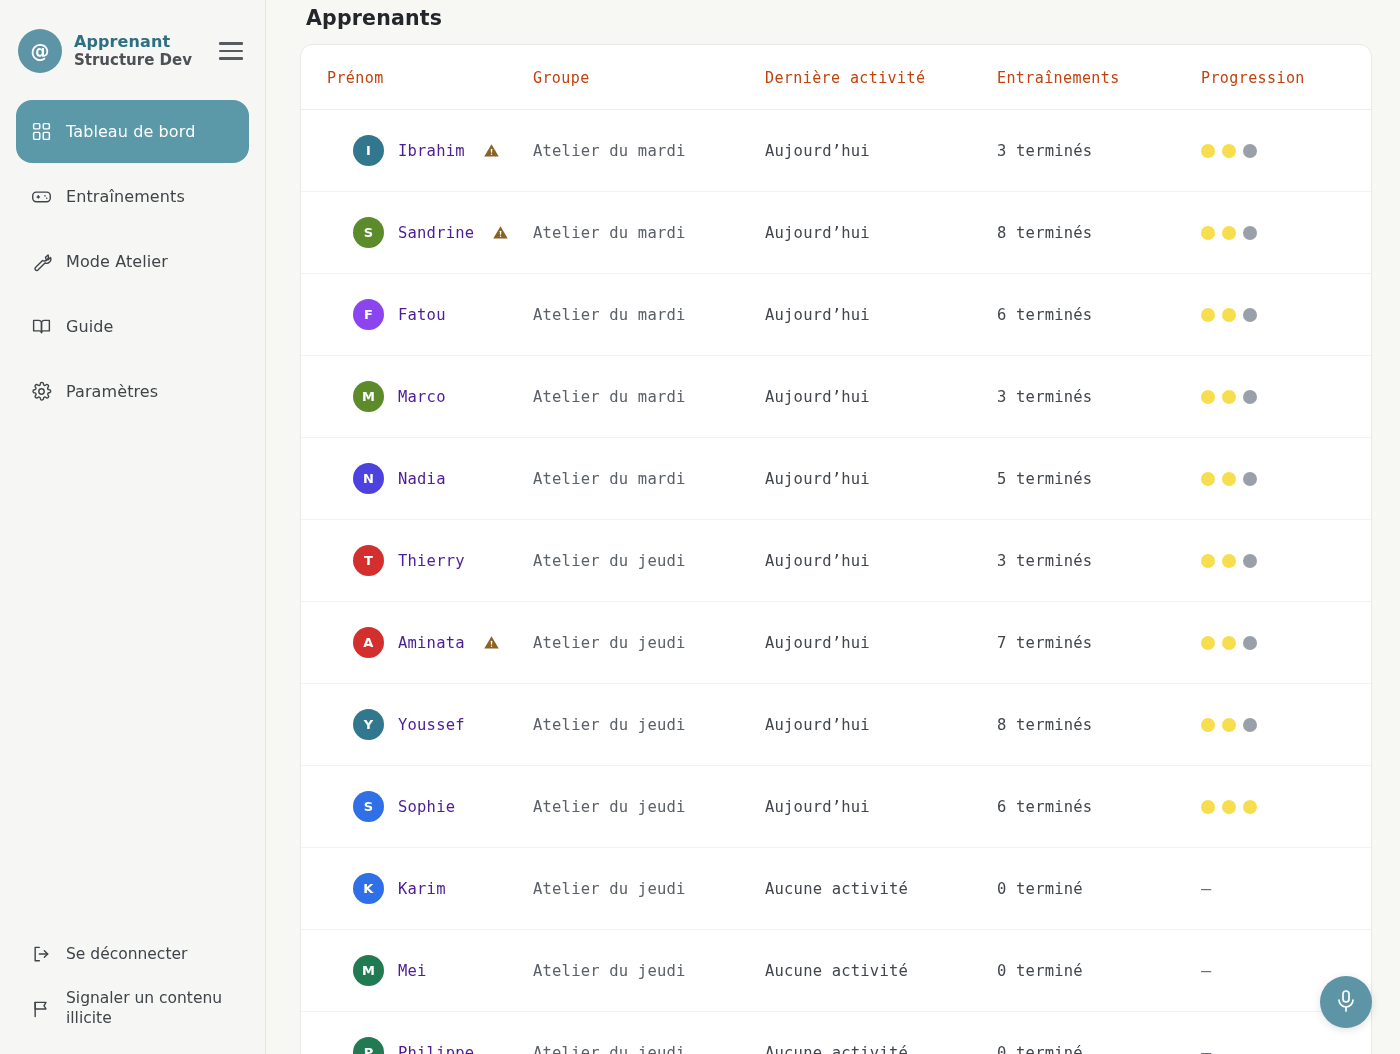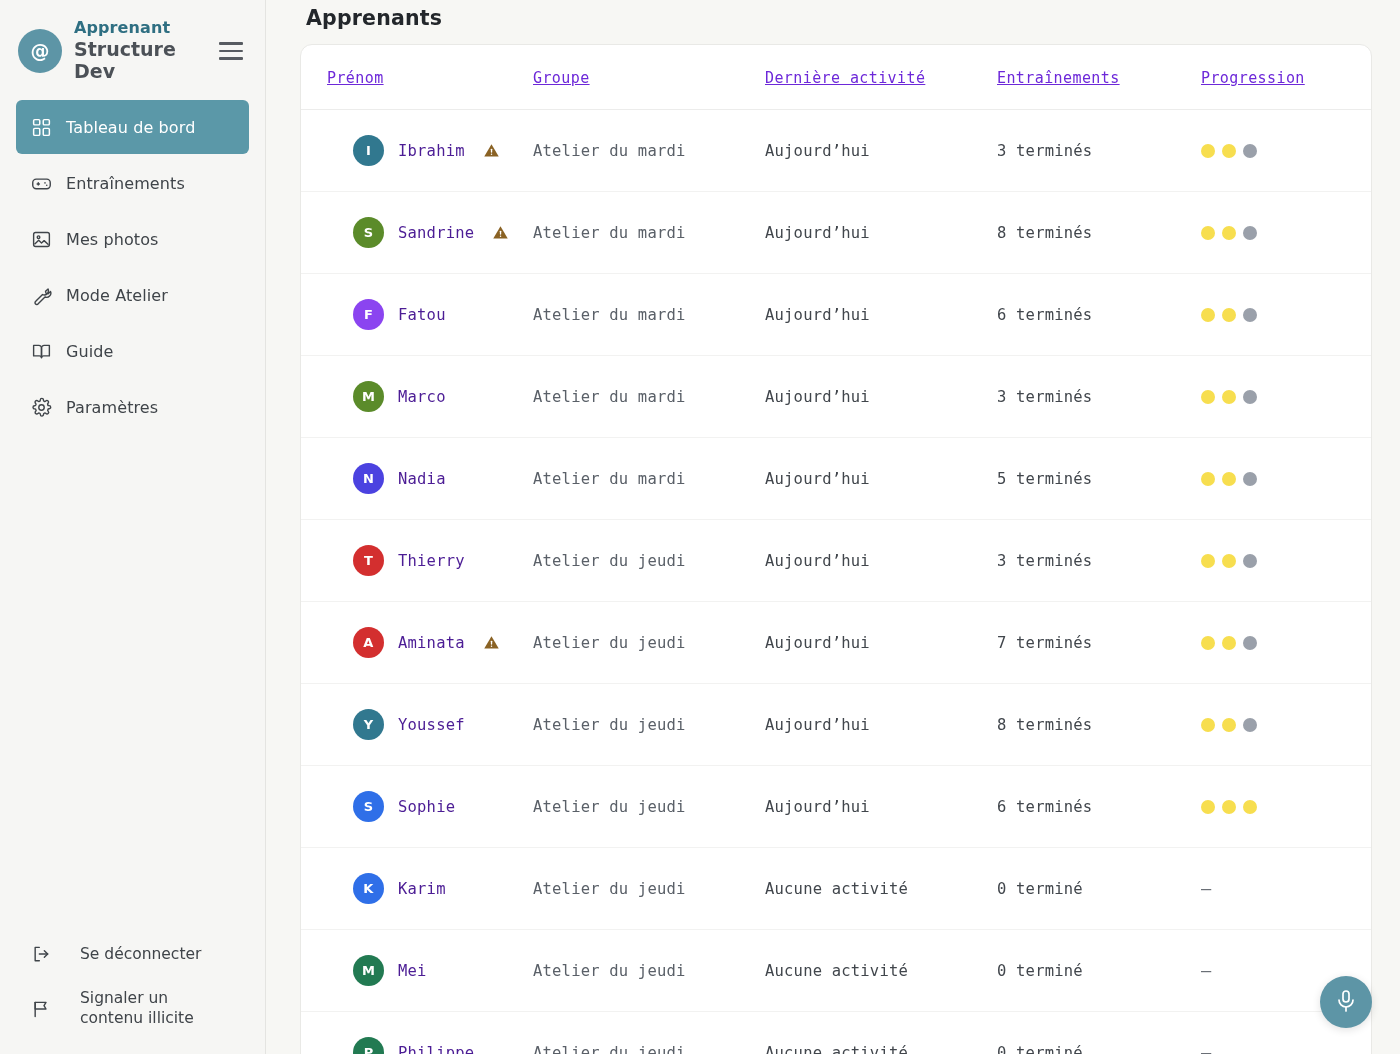--- a/index.html
+++ b/index.html
@@ -25,46 +25,46 @@
     gap: 12px; height: 84px;
   }
   .brand-avatar {
     width: 44px; height: 44px; min-width: 44px; border-radius: 50%;
     background: #5d95a6; color: #ffffff;
     display: flex; align-items: center; justify-content: center;
     font-size: 19px; font-weight: 600;
   }
   .brand-text { display: flex; flex-direction: column; line-height: 1.18; flex: 1; }
   .brand-title { font-size: 16px; font-weight: 700; color: #2f6f82; letter-spacing: .1px; }
-  .brand-sub { font-size: 19px; font-weight: 600; color: #4c5157; }
+  .brand-sub { font-size: 15px; font-weight: 600; color: #4c5157; }
   .hamburger {
     width: 24px; height: 18px; display: flex; flex-direction: column;
     justify-content: space-between; cursor: pointer; margin-right: 6px;
   }
   .hamburger span { display: block; height: 2.6px; background: #575b61; border-radius: 1px; }
 
   .nav { padding: 16px 16px 0 16px; display: flex; flex-direction: column; gap: 2px; }
   .nav-item {
     display: flex; align-items: center; gap: 14px;
-    height: 54px; padding: 0 14px; border-radius: 6px;
+    height: 63px; padding: 0 14px; border-radius: 16px;
     color: #3f4449; font-size: 16px; cursor: pointer;
     text-decoration: none;
   }
   .nav-item.active { background: #5b98a8; color: #ffffff; }
   .nav-item .ico { width: 22px; height: 22px; display: flex; align-items: center; justify-content: center; }
   .nav-item .ico svg { width: 21px; height: 21px; }
   .nav-label { font-size: 16px; letter-spacing: .1px; }
 
   .sidebar-bottom {
     position: absolute; left: 0; bottom: 0; width: 100%;
     padding: 0 16px 18px 16px;
     display: flex; flex-direction: column; gap: 8px;
   }
   .bottom-item {
-    display: flex; align-items: center; gap: 28px;
+    display: flex; align-items: center; gap: 14px;
     padding: 8px 14px; border-radius: 9px;
     color: #3f4449; font-size: 15.5px; cursor: pointer;
   }
   .bottom-item .ico { width: 22px; height: 22px; min-width: 22px; display:flex; align-items:center; justify-content:center; }
   .bottom-item .ico svg { width: 20px; height: 20px; }
   .bottom-item .lbl { line-height: 1.25; max-width: 160px; }
 
   
   .main {
     flex: 1; height: 1054px; position: relative;
@@ -79,24 +79,23 @@
     background: #ffffff;
     border: 1px solid #e9e9e6;
     border-radius: 12px;
     width: 1072px;
     overflow: hidden;
   }
   table { width: 100%; border-collapse: collapse; table-layout: fixed; }
   thead th {
     text-align: left; font-weight: 400;
     font-family: "DejaVu Sans Mono", monospace;
-    font-size: 15px; color: #6d28d9;
+    font-size: 15px; color: #c2410c;
     padding: 24px 0 22px 0; letter-spacing: .4px;
     border-bottom: 1px solid #ececeb;
-    text-decoration: underline;
   }
   .col-prenom { width: 232px; padding-left: 26px !important; }
   .col-groupe { width: 232px; }
   .col-activite { width: 232px; }
   .col-entr { width: 204px; }
   .col-prog { width: auto; }
 
   tbody td {
     font-family: "DejaVu Sans Mono", monospace;
     font-size: 15.5px; color: #41464c;
@@ -168,30 +167,20 @@
               <line x1="7" y1="12.5" x2="9.6" y2="12.5"></line>
               <line x1="8.3" y1="11.2" x2="8.3" y2="13.8"></line>
               <circle cx="16" cy="11.3" r=".9" fill="currentColor" stroke="none"></circle>
               <circle cx="18" cy="14" r=".9" fill="currentColor" stroke="none"></circle>
             </svg>
           </span>
           <span class="nav-label">Entraînements</span>
         </div>
         <div class="nav-item">
           <span class="ico">
-            <svg viewBox="0 0 24 24" fill="none" stroke="currentColor" stroke-width="1.6" stroke-linejoin="round">
-              <rect x="3" y="4" width="18" height="16" rx="2.2"></rect>
-              <circle cx="8.6" cy="9.4" r="1.5"></circle>
-              <path d="M4 17.5l4.8-4.6 3.2 3 3-2.6 5 4.6"></path>
-            </svg>
-          </span>
-          <span class="nav-label">Mes photos</span>
-        </div>
-        <div class="nav-item">
-          <span class="ico">
             <svg viewBox="0 0 24 24" fill="none" stroke="currentColor" stroke-width="1.6" stroke-linecap="round" stroke-linejoin="round">
               <path d="M19.5 4.6a4.8 4.8 0 0 1-6.3 6.3L5.4 18.7a2 2 0 1 0 2.8 2.8l7.8-7.8a4.8 4.8 0 0 0 6.3-6.3l-2.7 2.7-2.4-.6-.6-2.4z"></path>
             </svg>
           </span>
           <span class="nav-label">Mode Atelier</span>
         </div>
         <div class="nav-item">
           <span class="ico">
             <svg viewBox="0 0 24 24" fill="none" stroke="currentColor" stroke-width="1.6" stroke-linecap="round" stroke-linejoin="round">
               <path d="M3 5h5.5a3 3 0 0 1 3.5 3v11a2.6 2.6 0 0 0-2.8-2H3z"></path>

